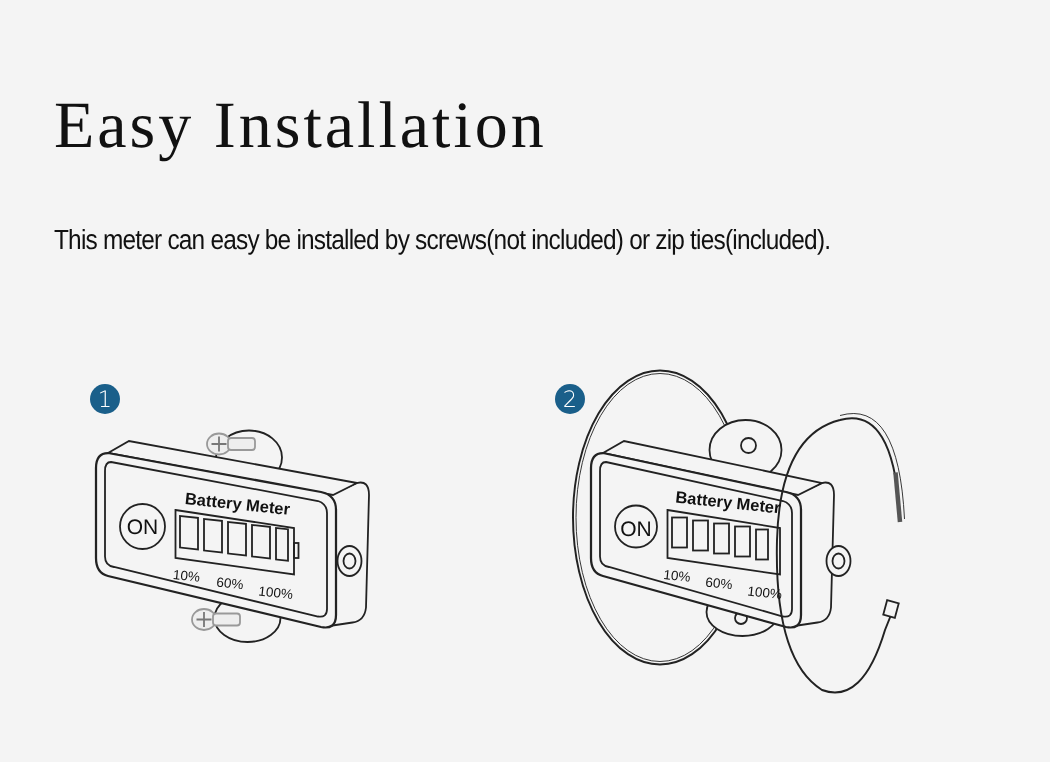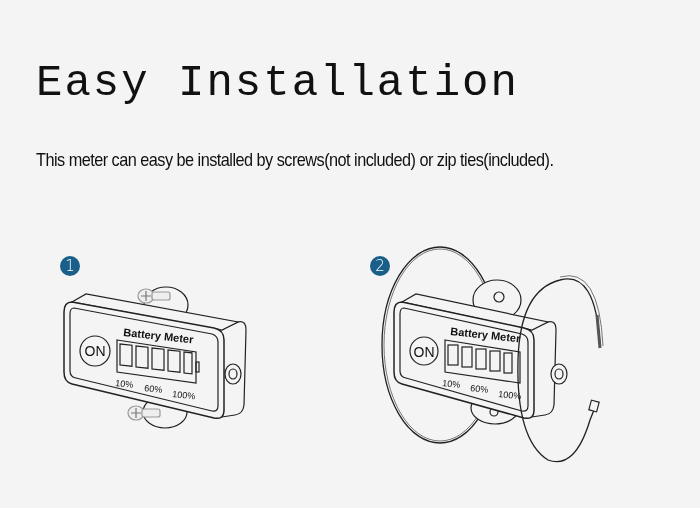--- a/index.html
+++ b/index.html
@@ -1,17 +1,17 @@
 <!DOCTYPE html>
 <html><head>
 <meta charset="utf-8">
 <style>
   html, body { margin:0; padding:0; }
   body { width:700px; height:508px; background:#f4f4f4; position:relative; overflow:hidden; font-family:"Liberation Sans", sans-serif; color:#111; }
-  .title { position:absolute; left:36px; top:58px; font-family:Liberation Mono, monospace; font-weight:200; font-size:44px; letter-spacing:2px; color:#111; -webkit-text-stroke:0; }
+  .title { position:absolute; left:36px; top:58px; font-family:Liberation Serif, serif; font-weight:200; font-size:44px; letter-spacing:2px; color:#111; -webkit-text-stroke:0; }
   .subtitle { position:absolute; left:36px; top:149px; font-size:18.5px; letter-spacing:-0.6px; transform:scaleX(0.88); transform-origin:left center; color:#111; }
   .badge { position:absolute; width:20px; height:20px; border-radius:50%; background:#1a5f8a; color:#fff; font-size:15px; line-height:20px; text-align:center; font-family:"DejaVu Sans", sans-serif; font-weight:300; }
   .illus { position:absolute; }
   svg text { font-family:"Liberation Sans", sans-serif; }
 </style>
 </head>
 <body>
 
 <div class="title">Easy Installation</div>
 <div class="subtitle">This meter can easy be installed by screws(not included)  or zip ties(included).</div>

